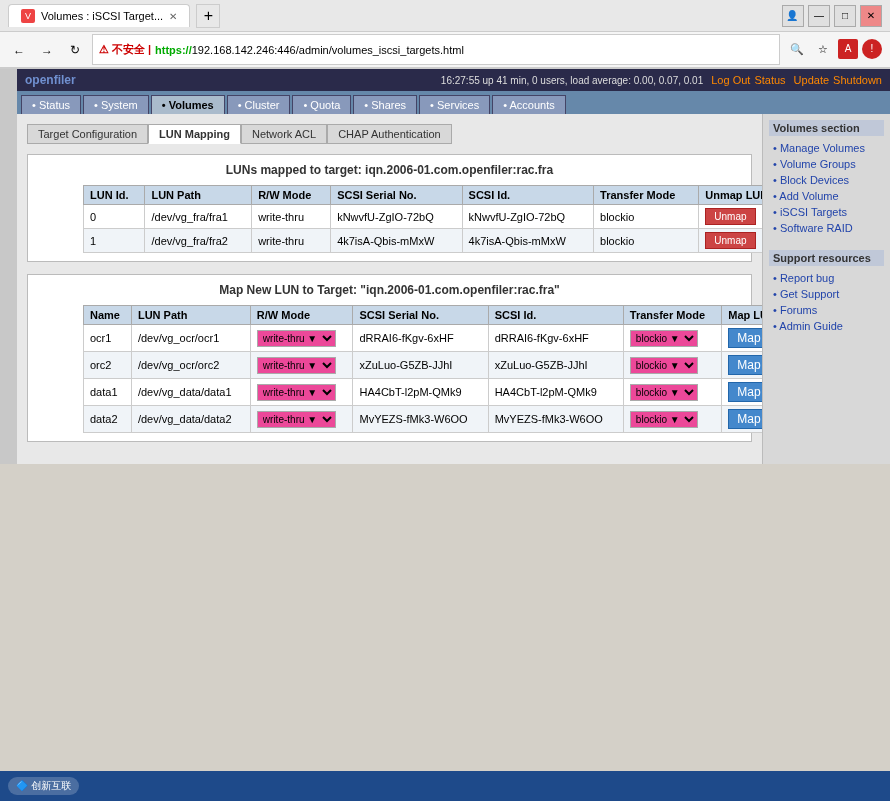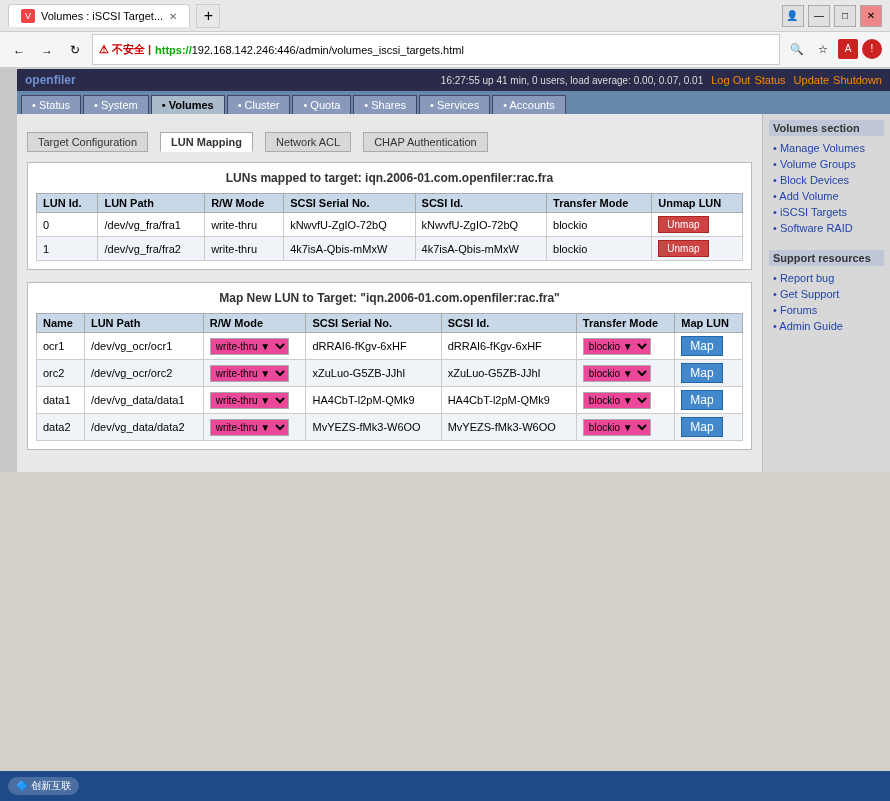--- a/index.html
+++ b/index.html
@@ -36,30 +36,30 @@
     .nav-tab { padding: 3px 10px; font-size: 11px; cursor: pointer; border: 1px solid #446; background: #8899bb; color: white; border-bottom: none; }
     .nav-tab.active { background: #aabbcc; color: #000; font-weight: bold; }
     .nav-tab:before { content: "• "; }
 
     
     .main-layout { display: flex; background: #e8e8e8; }
     .content-area { flex: 1; padding: 10px; background: #e8e8e8; }
     .sidebar { width: 128px; background: #d8d8d8; padding: 6px; border-left: 1px solid #bbb; }
 
     
-    .sub-tabs { display: flex; gap: 12px; margin-bottom: 10px; margin-top: 8px; }
+    .sub-tabs { display: flex; gap: 0; margin-bottom: 10px; }
     .sub-tab { padding: 3px 10px; font-size: 11px; cursor: pointer; border: 1px solid #aaa; background: #d8d8d8; color: #333; }
     .sub-tab.active { background: #ffffff; font-weight: bold; border-bottom: 1px solid white; }
 
     
     .section-box { border: 1px solid #bbb; background: white; margin-bottom: 12px; padding: 8px; }
     .section-title { text-align: center; font-weight: bold; font-size: 12px; margin-bottom: 8px; color: #333; }
 
     
-    table { border-collapse: collapse; width: 100%; font-size: 11px; }
+    table { border-collapse: collapse; width: 100%; font-size: 11px; margin-left: 47px; }
     th { background: #c8d8e8; border: 1px solid #aaa; padding: 3px 6px; text-align: left; font-weight: bold; }
     td { border: 1px solid #ccc; padding: 3px 6px; }
     tr:nth-child(even) td { background: #f0f4f8; }
     tr:nth-child(odd) td { background: #ffffff; }
 
     .unmap-btn { background: #cc4444; color: white; border: 1px solid #aa2222; padding: 2px 8px; font-size: 10px; cursor: pointer; }
     .map-btn { background: #4488cc; color: white; border: 1px solid #2266aa; padding: 2px 8px; font-size: 12px; cursor: pointer; }
     select { font-size: 10px; padding: 1px; border: 1px solid #aaa; background: #ec4899; }
 
     

